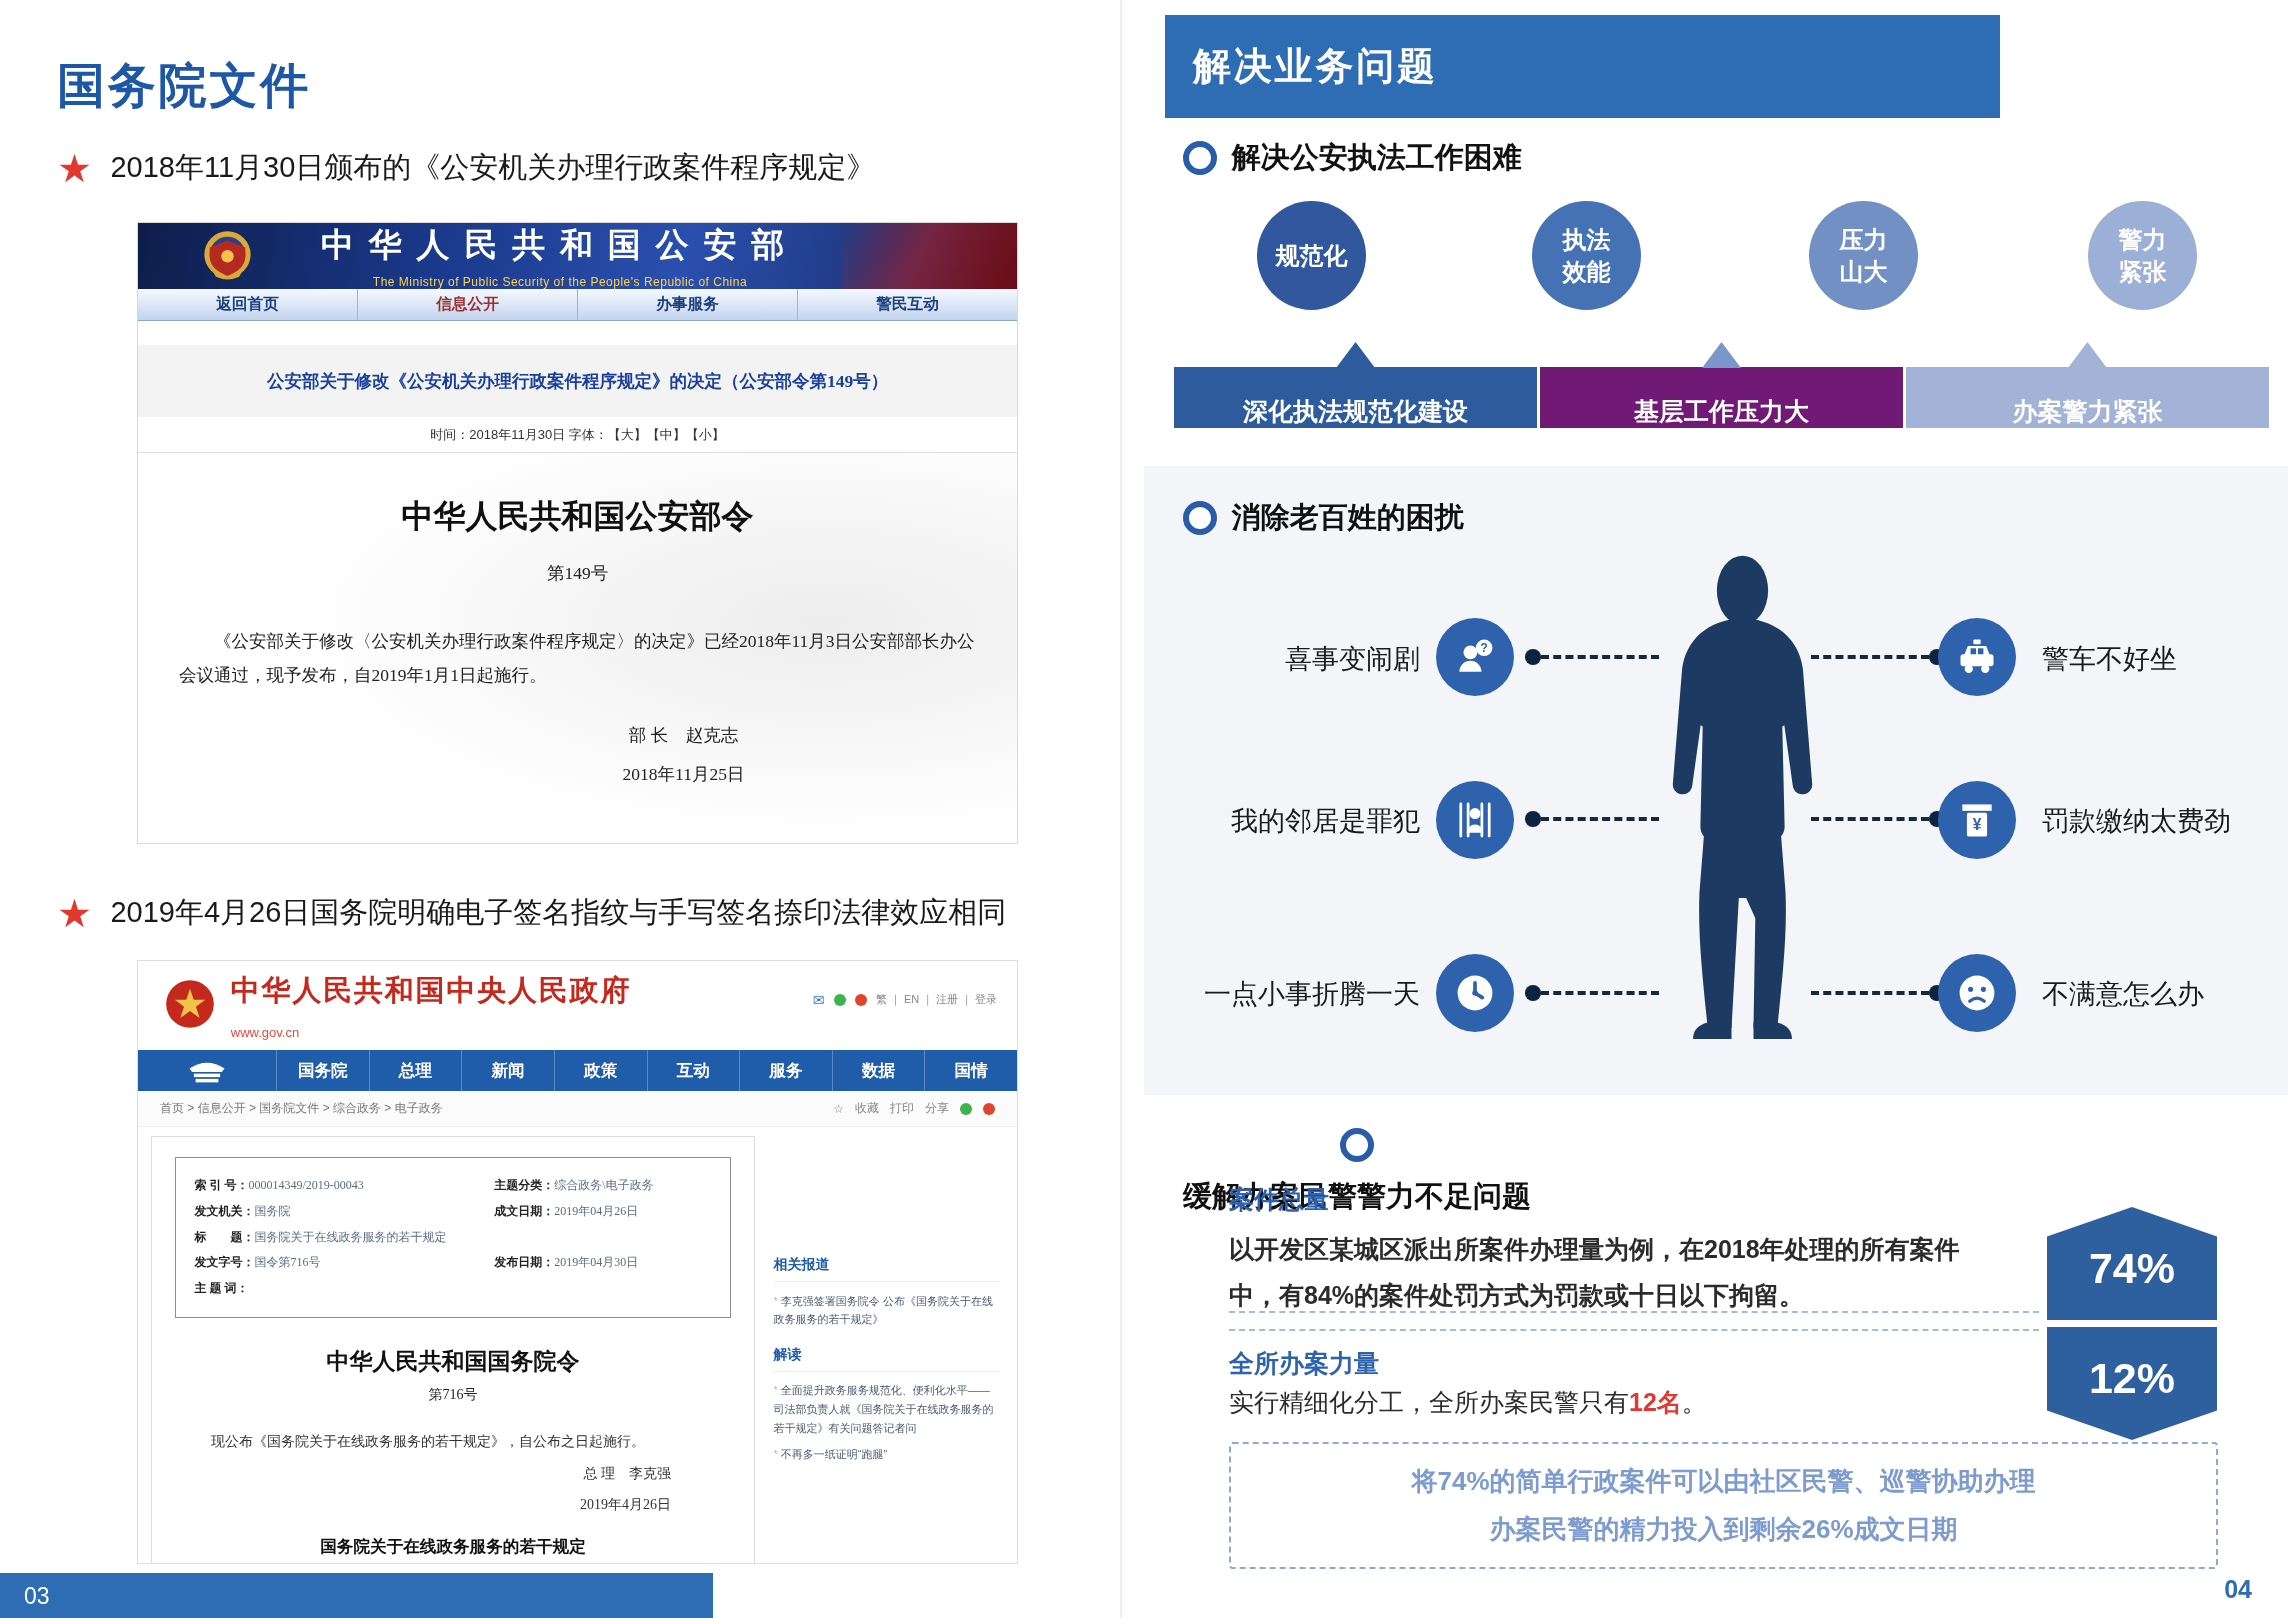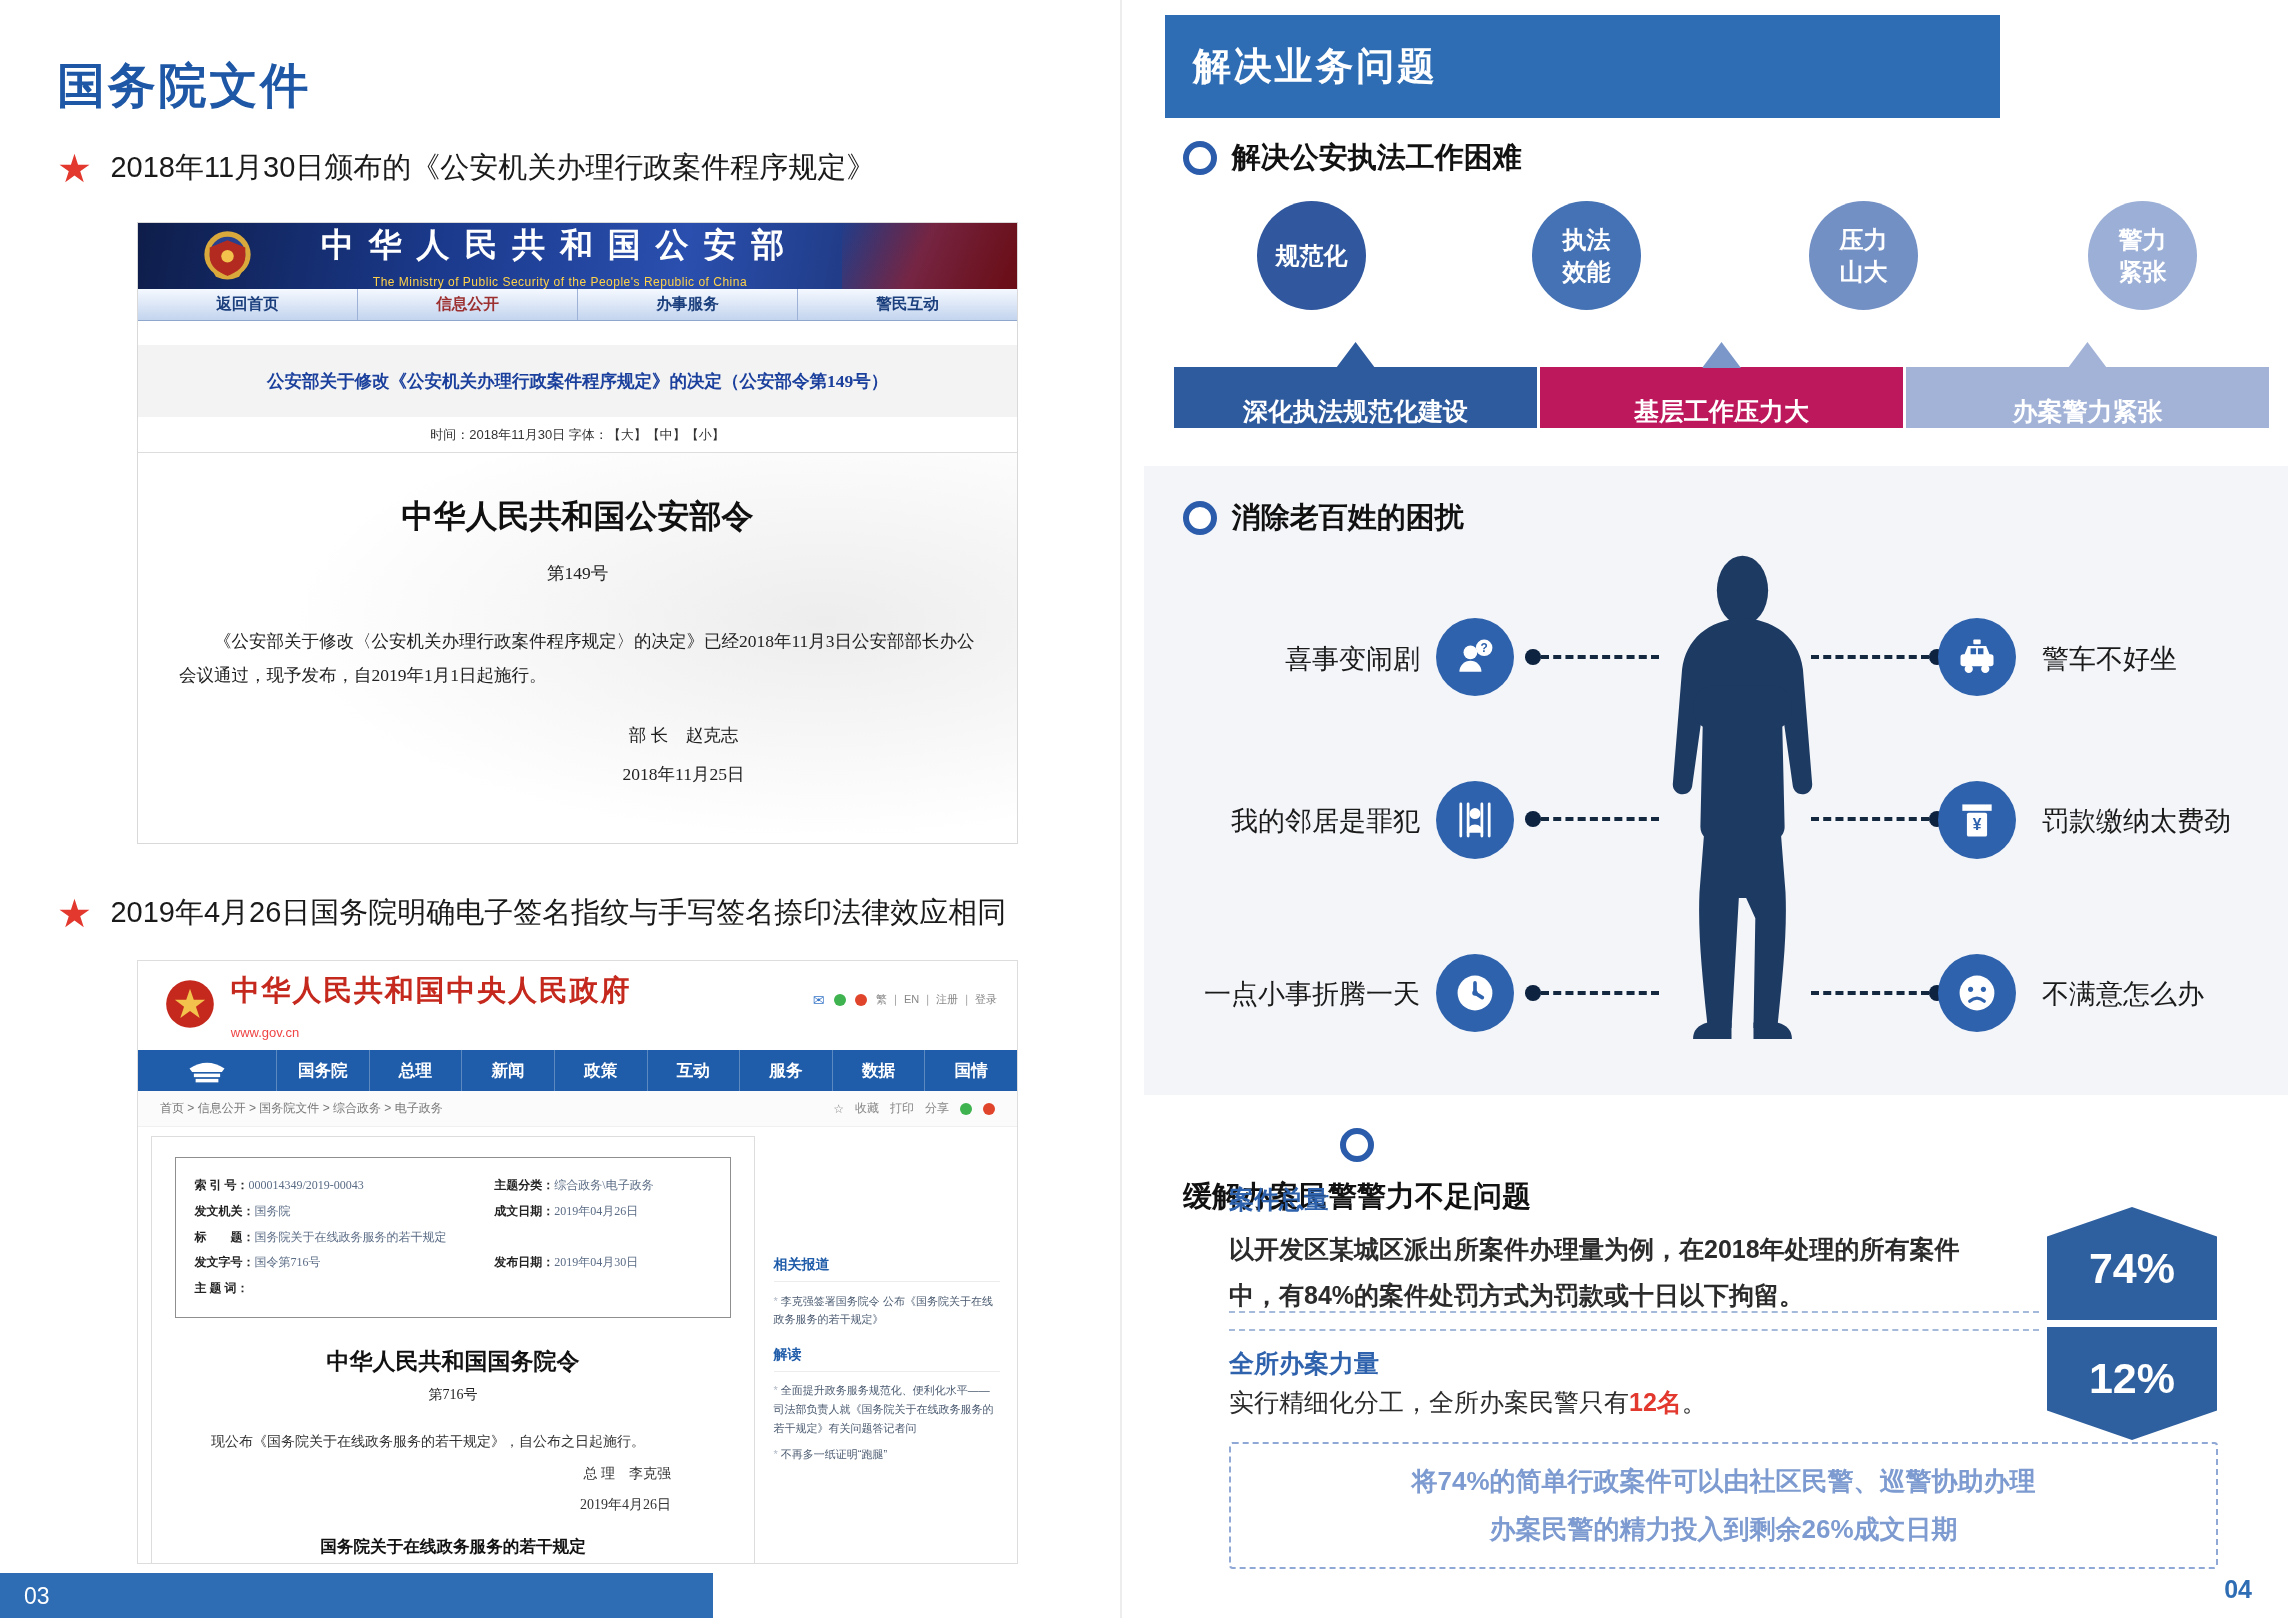--- a/index.html
+++ b/index.html
@@ -308,21 +308,21 @@
   <div class="prob-circle pc4" style="background-color: rgb(156, 175, 214);">
     <span>警力</span>
     <span>紧张</span>
   </div>
 
   <div class="prob-boxes">
     <div class="prob-box" style="background-color: rgb(46, 90, 158);">
       <span class="peak" style="background-color: rgb(46, 90, 158);"></span>
       <span>深化执法规范化建设</span>
     </div>
-    <div class="prob-box" style="background-color: #be185d;">
+    <div class="prob-box" style="background-color: #701a75;">
       <span class="peak" style="background-color: rgb(123, 150, 200);"></span>
       <span>基层工作压力大</span>
     </div>
     <div class="prob-box" style="background-color: rgb(163, 179, 216);">
       <span class="peak" style="background-color: rgb(163, 179, 216);"></span>
       <span>办案警力紧张</span>
     </div>
   </div>
 
   <div class="gray-panel"></div>

